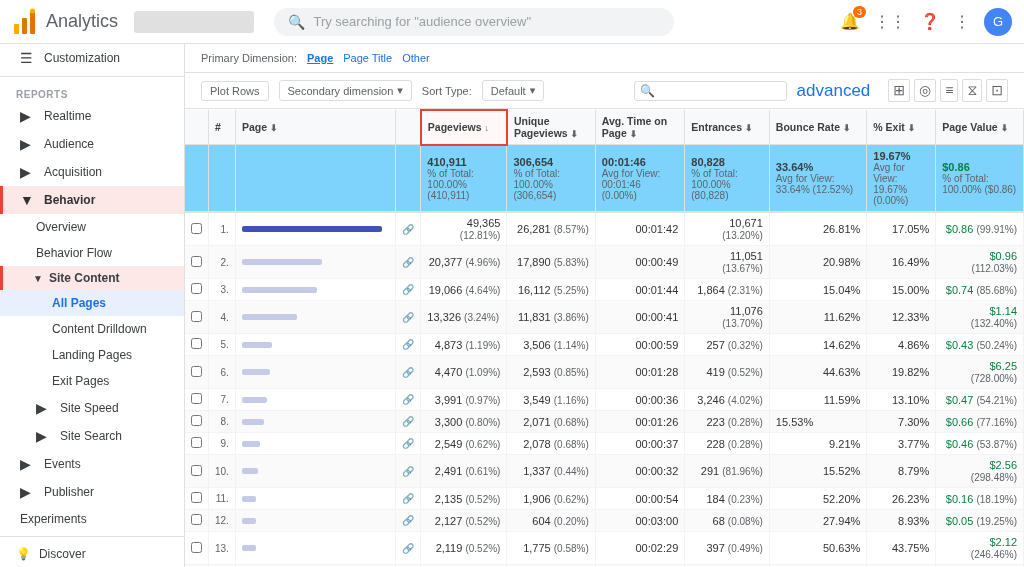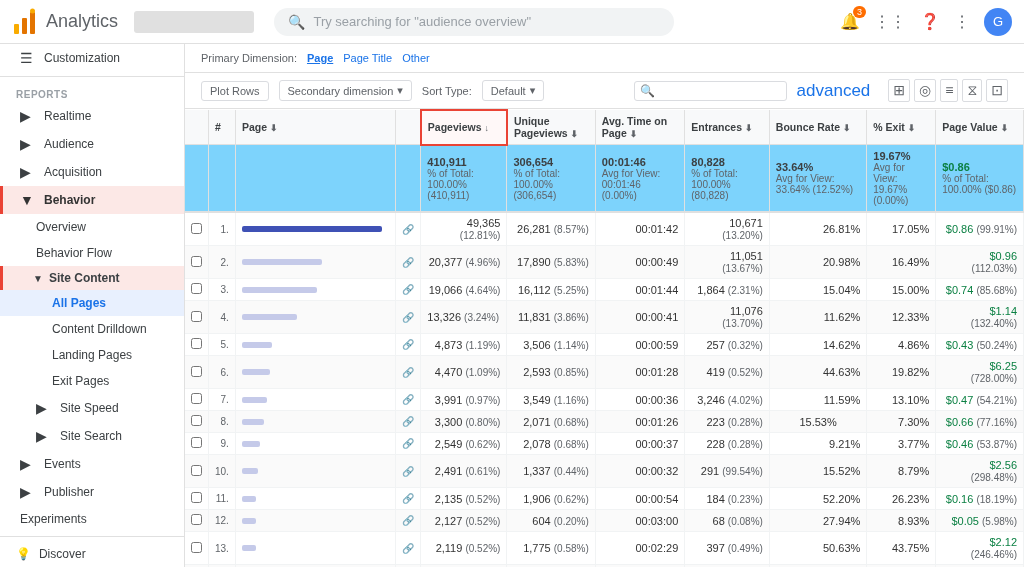--- a/index.html
+++ b/index.html
@@ -499,21 +499,21 @@
     <td style="text-align:right;">
       <span style="font-weight:500;">3,300</span> <span class="pct">(0.80%)</span>
     </td>
     <td style="text-align:right;">
       <span>2,071</span> <span class="pct">(0.68%)</span>
     </td>
     <td style="text-align:right;">00:01:26</td>
     <td style="text-align:right;">
       <span>223</span> <span class="pct">(0.28%)</span>
     </td>
-    <td style="text-align:center;margin-top:48px;">15.53%</td>
+    <td style="text-align:left;margin-top:48px;">15.53%</td>
     <td style="text-align:right;">7.30%</td>
     <td style="text-align:right;color:#0b8043;">
       $0.66 <span class="pct" style="color:#5f6368;">(77.16%)</span>
     </td>
   </tr>
             <tr style="background: rgb(255, 255, 255);">
     <td class="cb"><input type="checkbox" style="width: 11px; height: 11px;"></td>
     <td class="num-col" style="color:#5f6368;font-size:10px;">9.</td>
     <td class="page-col">
       <div class="page-bar-wrap">
@@ -547,21 +547,21 @@
     </td>
     <td style="font-size:10px;color:#9aa0a6;">🔗</td>
     <td style="text-align:right;">
       <span style="font-weight:500;">2,491</span> <span class="pct">(0.61%)</span>
     </td>
     <td style="text-align:right;">
       <span>1,337</span> <span class="pct">(0.44%)</span>
     </td>
     <td style="text-align:right;">00:00:32</td>
     <td style="text-align:right;">
-      <span>291</span> <span class="pct">(99.54%)</span>
+      <span>291</span> <span class="pct">(81.96%)</span>
     </td>
     <td style="text-align:right;">15.52%</td>
     <td style="text-align:right;">8.79%</td>
     <td style="text-align:right;color:#0b8043;">
       $2.56 <span class="pct" style="color:#5f6368;">(298.48%)</span>
     </td>
   </tr>
             <tr style="background: rgb(255, 255, 255);">
     <td class="cb"><input type="checkbox" style="width: 11px; height: 11px;"></td>
     <td class="num-col" style="color:#5f6368;font-size:10px;">11.</td>
@@ -602,21 +602,21 @@
     <td style="text-align:right;">
       <span>604</span> <span class="pct">(0.20%)</span>
     </td>
     <td style="text-align:right;">00:03:00</td>
     <td style="text-align:right;">
       <span>68</span> <span class="pct">(0.08%)</span>
     </td>
     <td style="text-align:right;">27.94%</td>
     <td style="text-align:right;">8.93%</td>
     <td style="text-align:right;color:#0b8043;">
-      $0.05 <span class="pct" style="color:#5f6368;">(5.98%)</span>
+      $0.05 <span class="pct" style="color:#5f6368;">(19.25%)</span>
     </td>
   </tr>
             <tr style="background: rgb(255, 255, 255);">
     <td class="cb"><input type="checkbox" style="width: 11px; height: 11px;"></td>
     <td class="num-col" style="color:#5f6368;font-size:10px;">13.</td>
     <td class="page-col">
       <div class="page-bar-wrap">
         <div class="page-bar" style="width:14px;background:#c5cae9;"></div>
       </div>
     </td>

